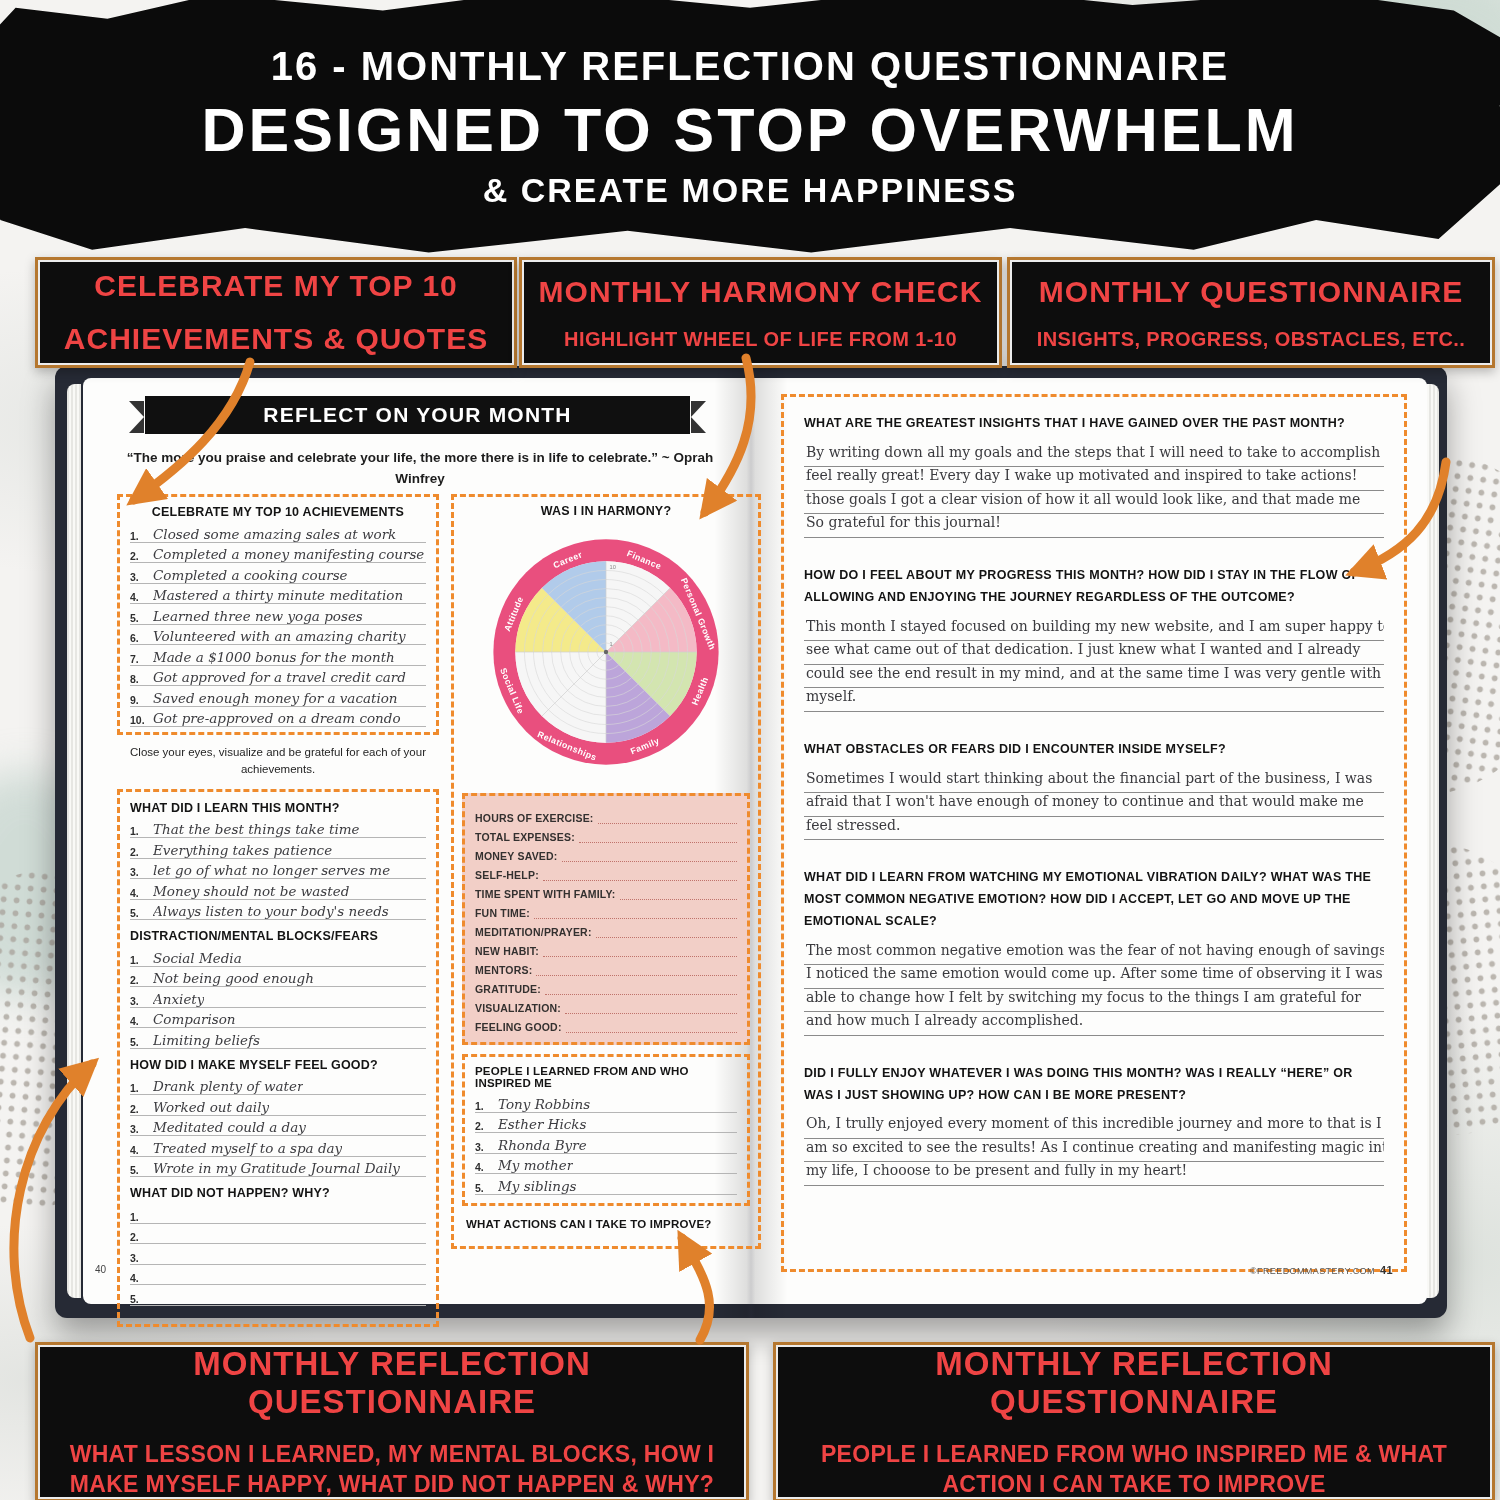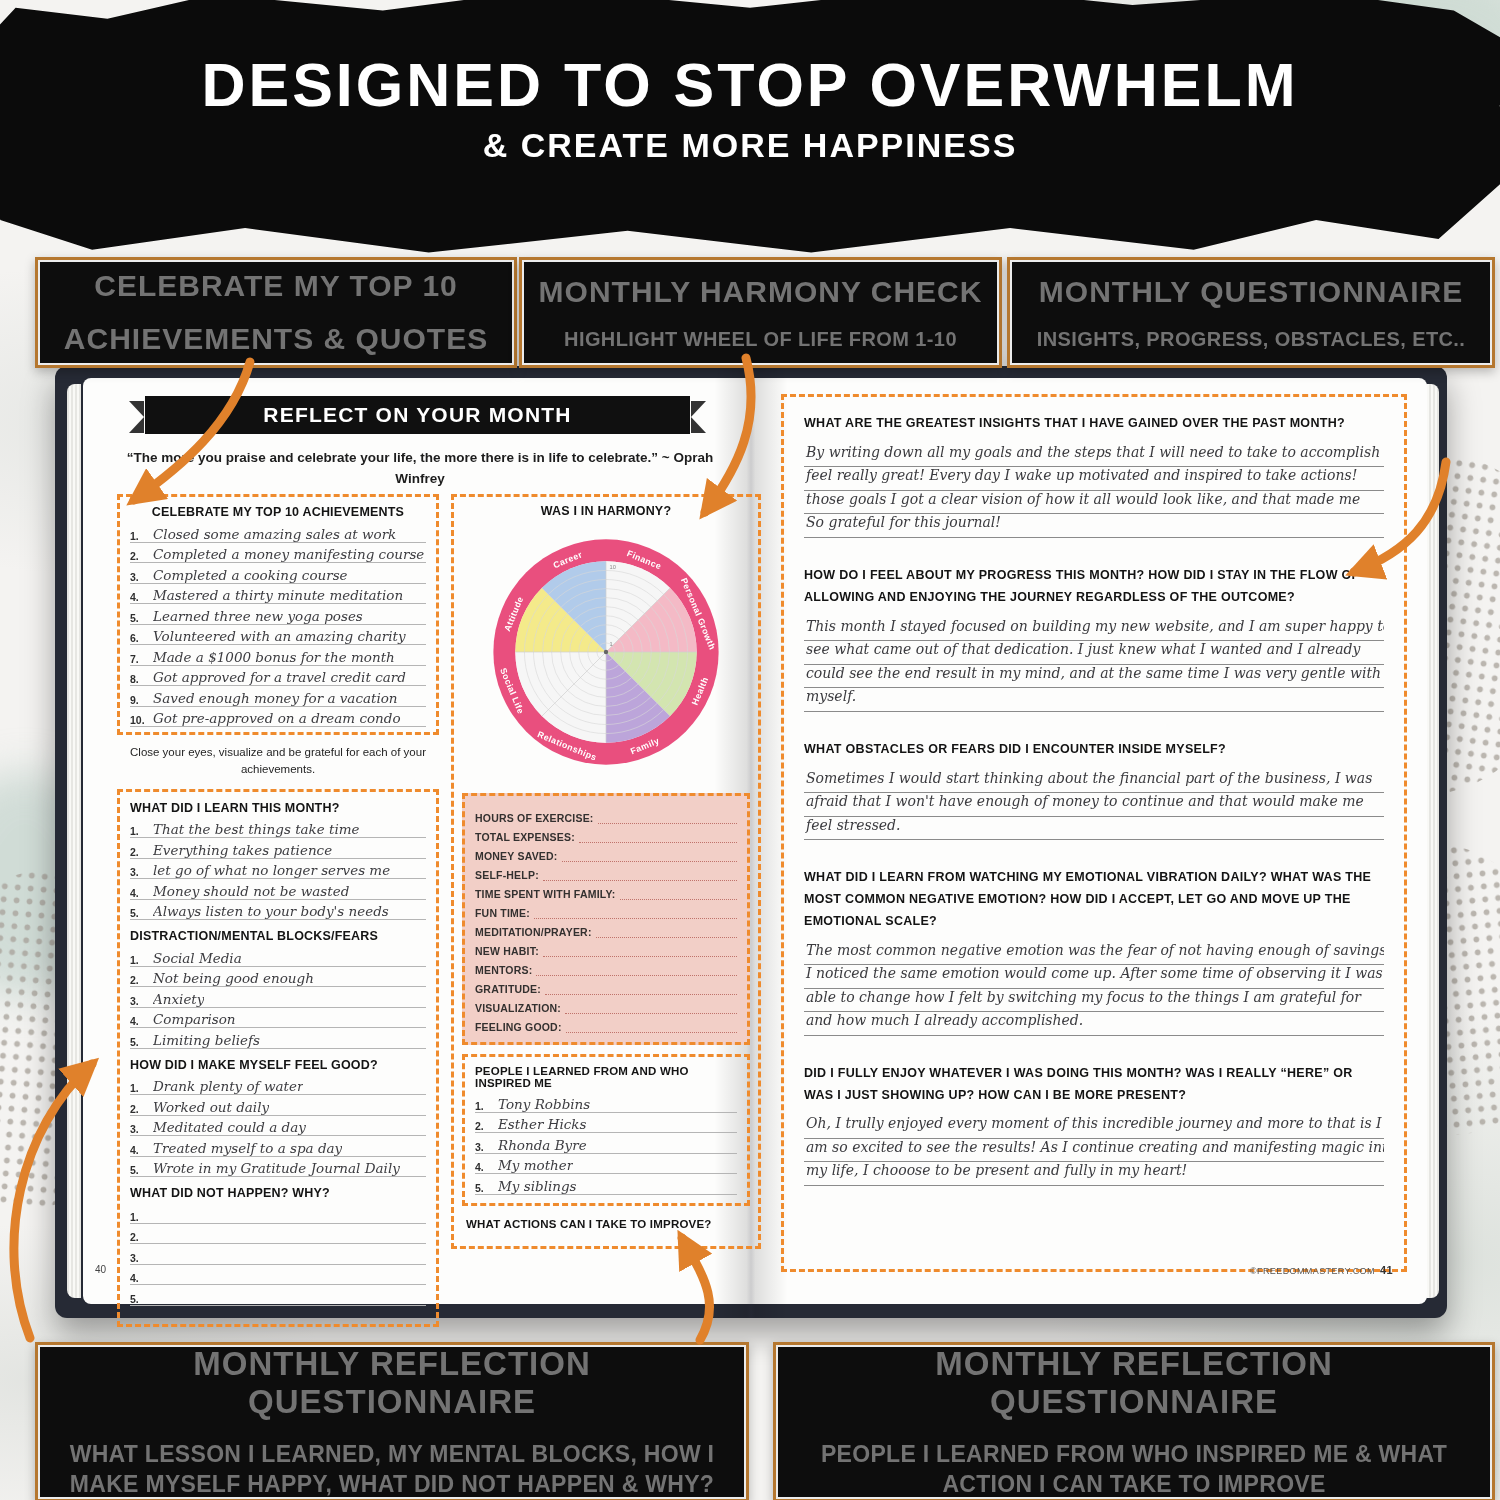--- a/index.html
+++ b/index.html
@@ -26,21 +26,21 @@
   
   .brush{position:absolute;left:-15px;top:-14px;width:1530px;height:272px;background:#0b0b0b;z-index:1;
     clip-path:polygon(0% 20%,2% 8%,8% 12%,15% 3%,26% 9%,37% 1%,50% 8%,63% 0%,75% 7%,87% 2%,96% 9%,100% 22%,99% 44%,100% 68%,95% 93%,87% 86%,79% 97%,67% 89%,54% 98%,42% 90%,29% 98%,17% 89%,7% 97%,1% 86%,0% 66%);}
   .header-text{position:absolute;top:44px;left:0;width:100%;text-align:center;color:#fff;z-index:2;}
   .header-kicker{font-size:40px;font-weight:700;letter-spacing:2px;}
   .header-title{font-size:61px;font-weight:800;letter-spacing:3px;margin-top:6px;}
   .header-subtitle{font-size:34px;font-weight:700;letter-spacing:2px;margin-top:6px;}
   
   .callout{position:absolute;background:#0d0d0d;border:3px solid #b5772f;
     box-shadow:inset 0 0 0 2px rgba(255,255,255,.92), 0 4px 10px rgba(0,0,0,.25);
-    color:#737373;text-align:center;display:flex;flex-direction:column;justify-content:center;
+    color:#ef4444;text-align:center;display:flex;flex-direction:column;justify-content:center;
     gap:19px;padding:6px 12px;z-index:5;}
   .callout .t{font-size:30px;font-weight:700;letter-spacing:1px;}
   .callout .s{font-size:20px;font-weight:600;letter-spacing:.4px;}
   .callout.big-sub .s{font-size:30px;font-weight:700;letter-spacing:1px;}
   .callout .tb{font-size:33px;font-weight:700;letter-spacing:1px;}
   .callout .sb{font-size:23px;font-weight:600;line-height:1.3;letter-spacing:.3px;}
   #co1{left:35px;top:257px;width:452px;height:93px;}
   #co2{left:519px;top:257px;width:453px;height:93px;}
   #co3{left:1007px;top:257px;width:458px;height:93px;}
   #co4{left:35px;top:1342px;width:684px;height:142px;}
@@ -89,41 +89,42 @@
   .stat-line{flex:1;border-bottom:1px dotted #c0736b;margin-left:4px;height:13px;}
   .people{border:3px dashed #ef8b2d;margin-top:9px;padding:8px 10px;}
   .people .section-title{font-size:11.5px;}
   .actions{margin-top:12px;padding:0 4px 6px;}
   .actions .section-title{font-size:11.5px;}
   
   #rightCol{position:absolute;left:726px;top:28px;width:626px;height:878px;border:3px dashed #ef8b2d;padding:16px 20px;box-sizing:border-box;}
   .qb{margin-bottom:27px;}
   .qh{font-size:12.5px;font-weight:800;letter-spacing:.3px;line-height:1.75;color:#131313;margin:0;}
   .ans{margin-top:9px;}
-  .ans-line{font-family:"DejaVu Serif",serif;font-style:italic;font-size:14px;color:#3a3a3e;
+  .ans-line{font-family:"DejaVu Serif",serif;font-size:14px;color:#3a3a3e;
     border-bottom:1.5px solid #8b8b8b;height:22.5px;white-space:nowrap;overflow:hidden;padding-left:2px;}
   #rpageinfo{position:absolute;left:1195px;top:898px;font-size:9px;color:#555;letter-spacing:.4px;text-align:right;}
   #rpageinfo .pnum{font-weight:700;font-size:11px;color:#333;margin-left:5px;}
   
   .arrows{position:absolute;left:0;top:0;z-index:10;pointer-events:none;}
 </style>
 </head>
 <body>
 
 <div class="canvas">
 
   <div class="blob blob-tr"></div>
   <div class="blob blob-l"></div>
   <div class="blob blob-br"></div>
   <div class="dots dots-right"></div>
   <div class="dots dots-right2"></div>
   <div class="dots dots-left"></div>
 
   <div class="brush"></div>
   <div class="header-text">
+    <div class="header-kicker">16 - MONTHLY REFLECTION QUESTIONNAIRE</div>
     <div class="header-title">DESIGNED TO STOP OVERWHELM</div>
     <div class="header-subtitle">&amp; CREATE MORE HAPPINESS</div>
   </div>
 
   <div class="callout big-sub" id="co1">
     <div class="t">CELEBRATE MY TOP 10</div>
     <div class="s">ACHIEVEMENTS &amp; QUOTES</div>
   </div>
   <div class="callout" id="co2">
     <div class="t">MONTHLY HARMONY CHECK</div>

